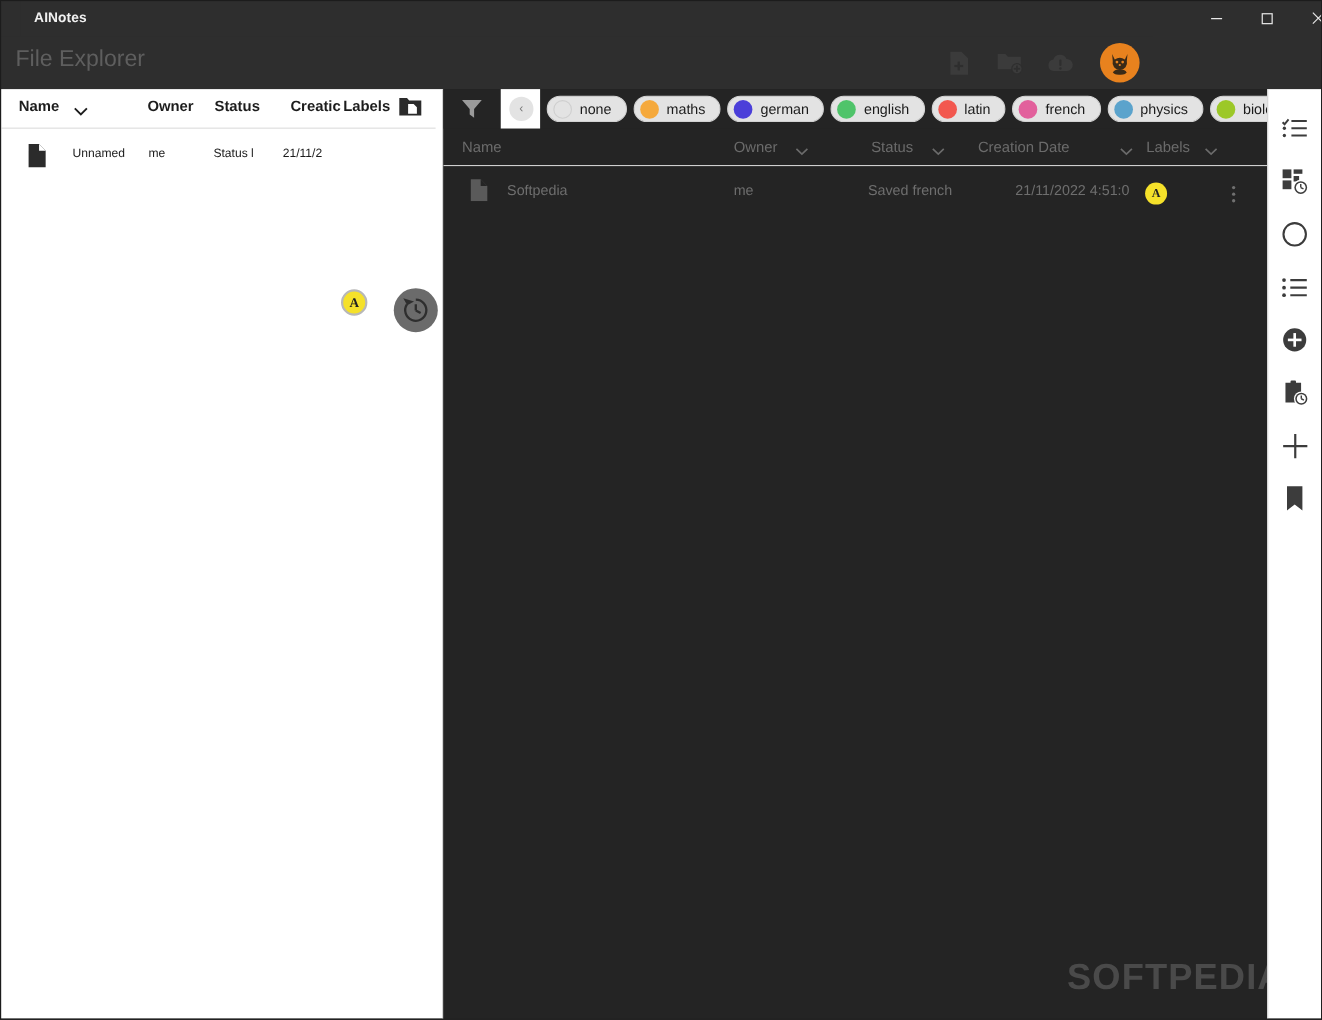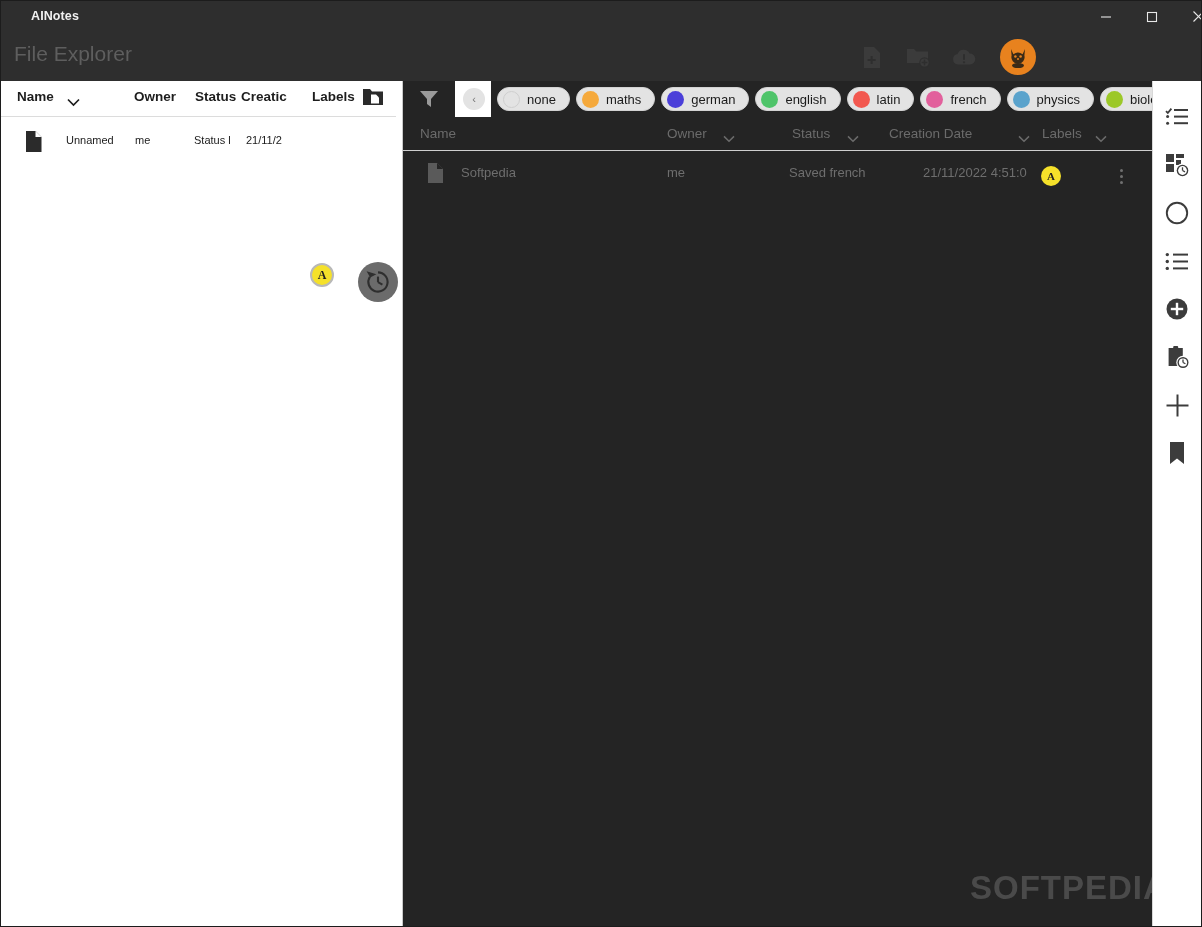--- a/index.html
+++ b/index.html
@@ -253,41 +253,41 @@
 
     <div class="lp-cols">
       <div class="lp-col" style="left:16px">Name</div>
       <div class="lp-col-caret" style="left:66px">
         <svg width="13" height="9" viewBox="0 0 13 9">
             <path d="M1 1.5 L6.5 7 L12 1.5" fill="none" stroke="currentColor" stroke-width="1.7"></path>
           </svg>
       </div>
       <div class="lp-col" style="left:133px">Owner</div>
       <div class="lp-col" style="left:194px">Status</div>
-      <div class="lp-col" style="left:240px">Creatic</div>
+      <div class="lp-col" style="left:263px">Creatic</div>
       <div class="lp-col" style="left:311px">Labels</div>
       <div class="lp-col-icon">
         <svg width="22" height="20" viewBox="0 0 22 20">
           <path d="M1 2 h7 l2 2.4 H21 v13.6 H1 Z" fill="currentColor"></path>
           <path d="M9 7.5 h5 l3 3 v6 H9 Z" fill="#ffffff"></path>
         </svg>
       </div>
     </div>
 
     <div class="lp-row">
       <div class="file-ic">
         <svg width="18" height="23" viewBox="0 0 18 23">
           <path d="M1 1 h9.5 l6 6 v15 H1 Z" fill="currentColor"></path>
           <path d="M10.5 1 v6 h6 Z" fill="#ffffff"></path>
         </svg>
       </div>
       <div class="lp-cell" style="left:65px;width:60px">Unnamed</div>
       <div class="lp-cell" style="left:134px;width:52px">me</div>
       <div class="lp-cell" style="left:193px;width:50px">Status l</div>
-      <div class="lp-cell" style="left:245px;width:48px">21/11/2</div>
+      <div class="lp-cell" style="left:256px;width:48px">21/11/2</div>
     </div>
 
     <div class="badge-a" style="left:309px;top:182px">A</div>
 
     <div class="history-btn">
       <svg width="26" height="26" viewBox="0 0 26 26">
         <path d="M13 3.4 a9.6 9.6 0 1 1 -8.1 4.4" fill="none" stroke="currentColor" stroke-width="2.1"></path>
         <path d="M1.6 2.2 L5.2 8.6 L11.4 5.2" fill="currentColor"></path>
         <line x1="13" y1="7.6" x2="13" y2="13.2" stroke="currentColor" stroke-width="2.1"></line>
         <line x1="13" y1="13.2" x2="17.4" y2="15.6" stroke="currentColor" stroke-width="2.1"></line>

